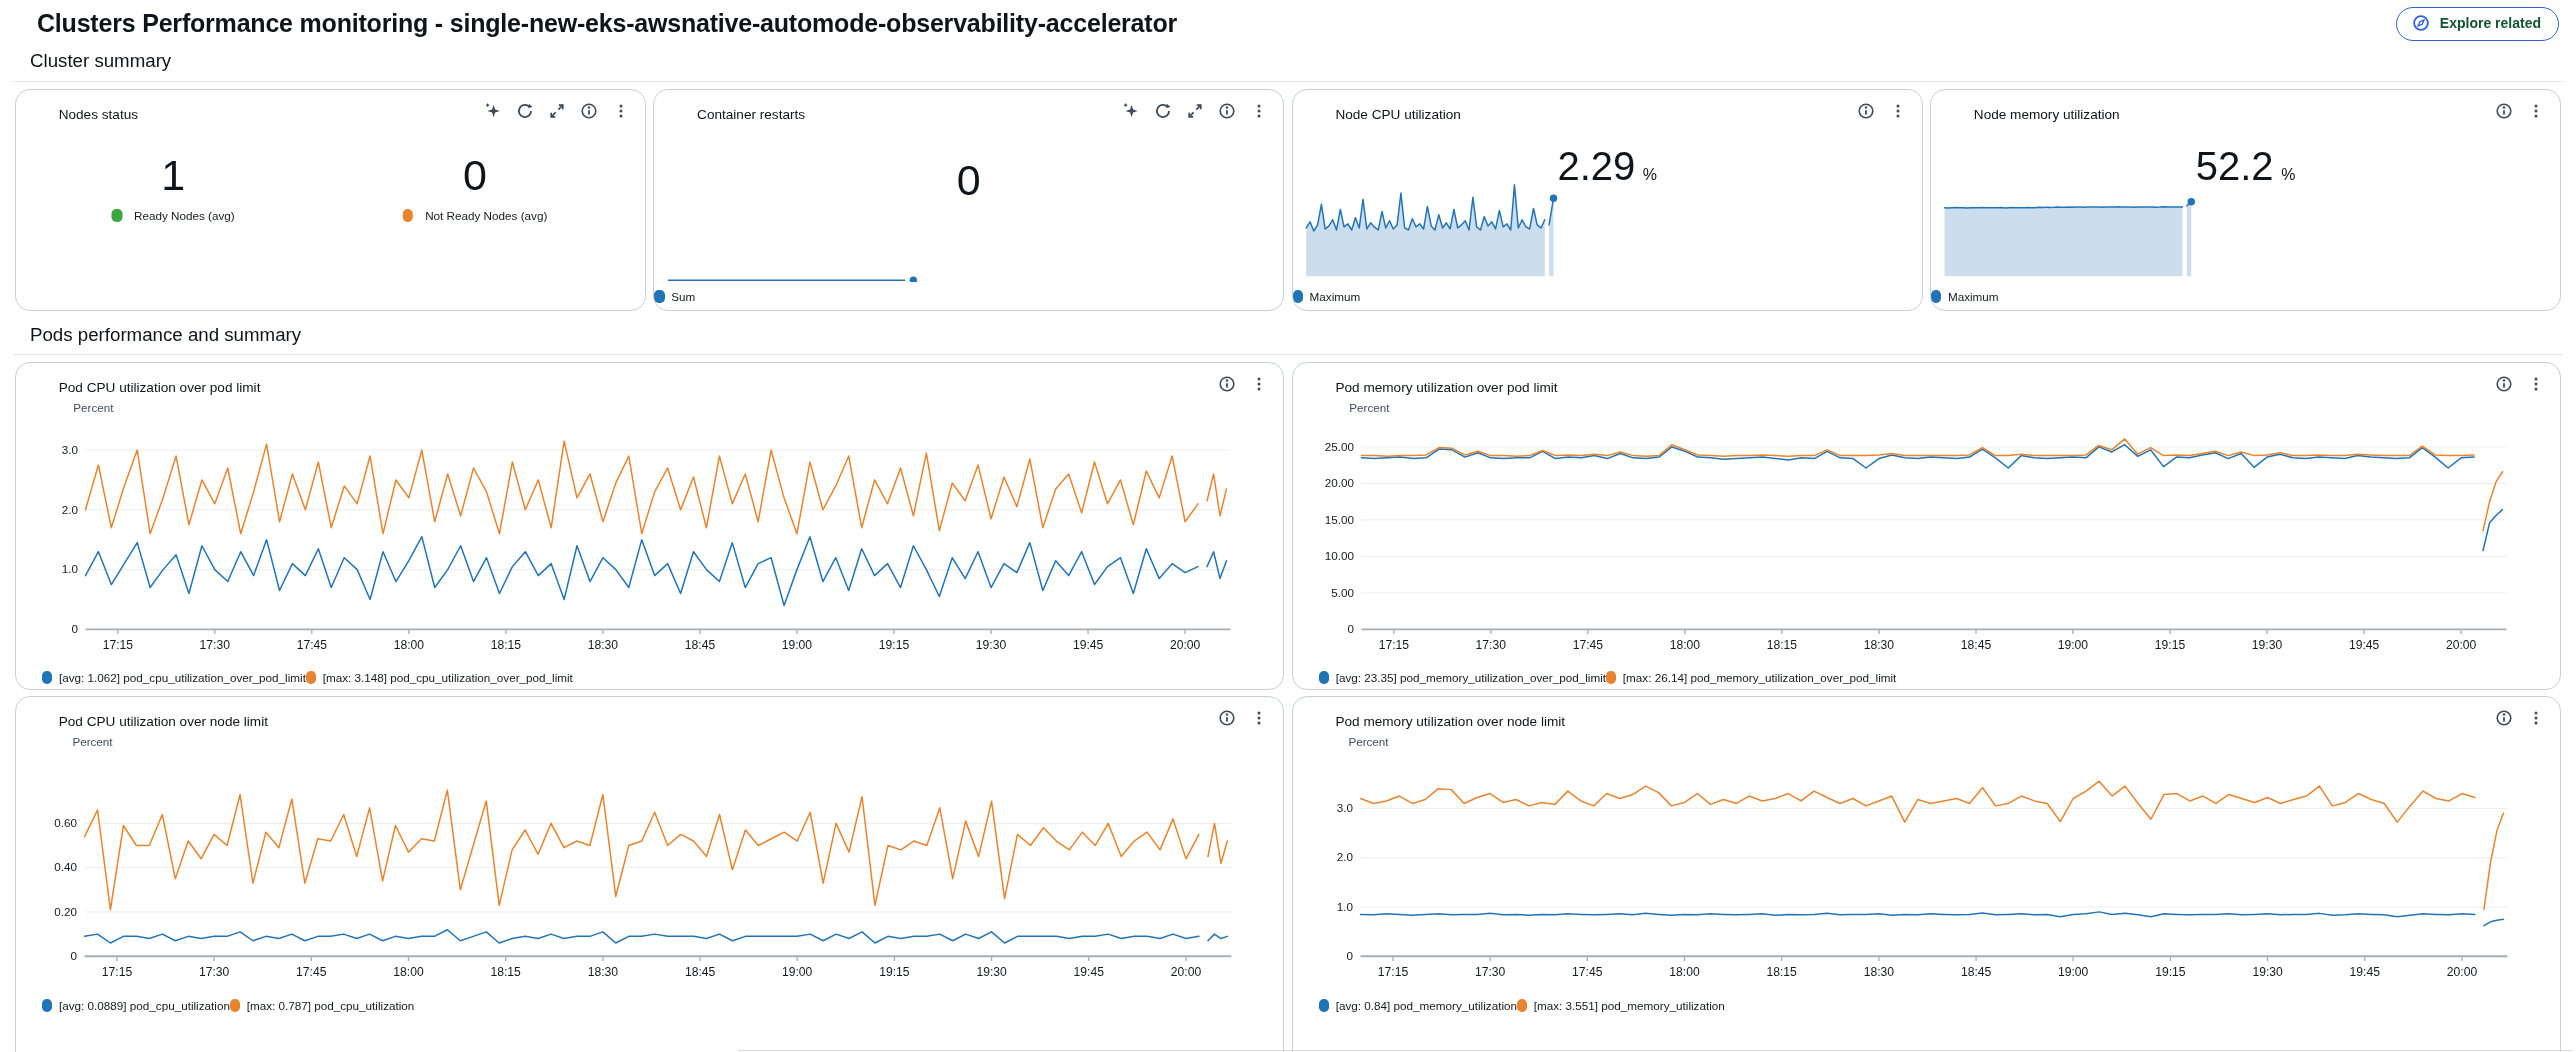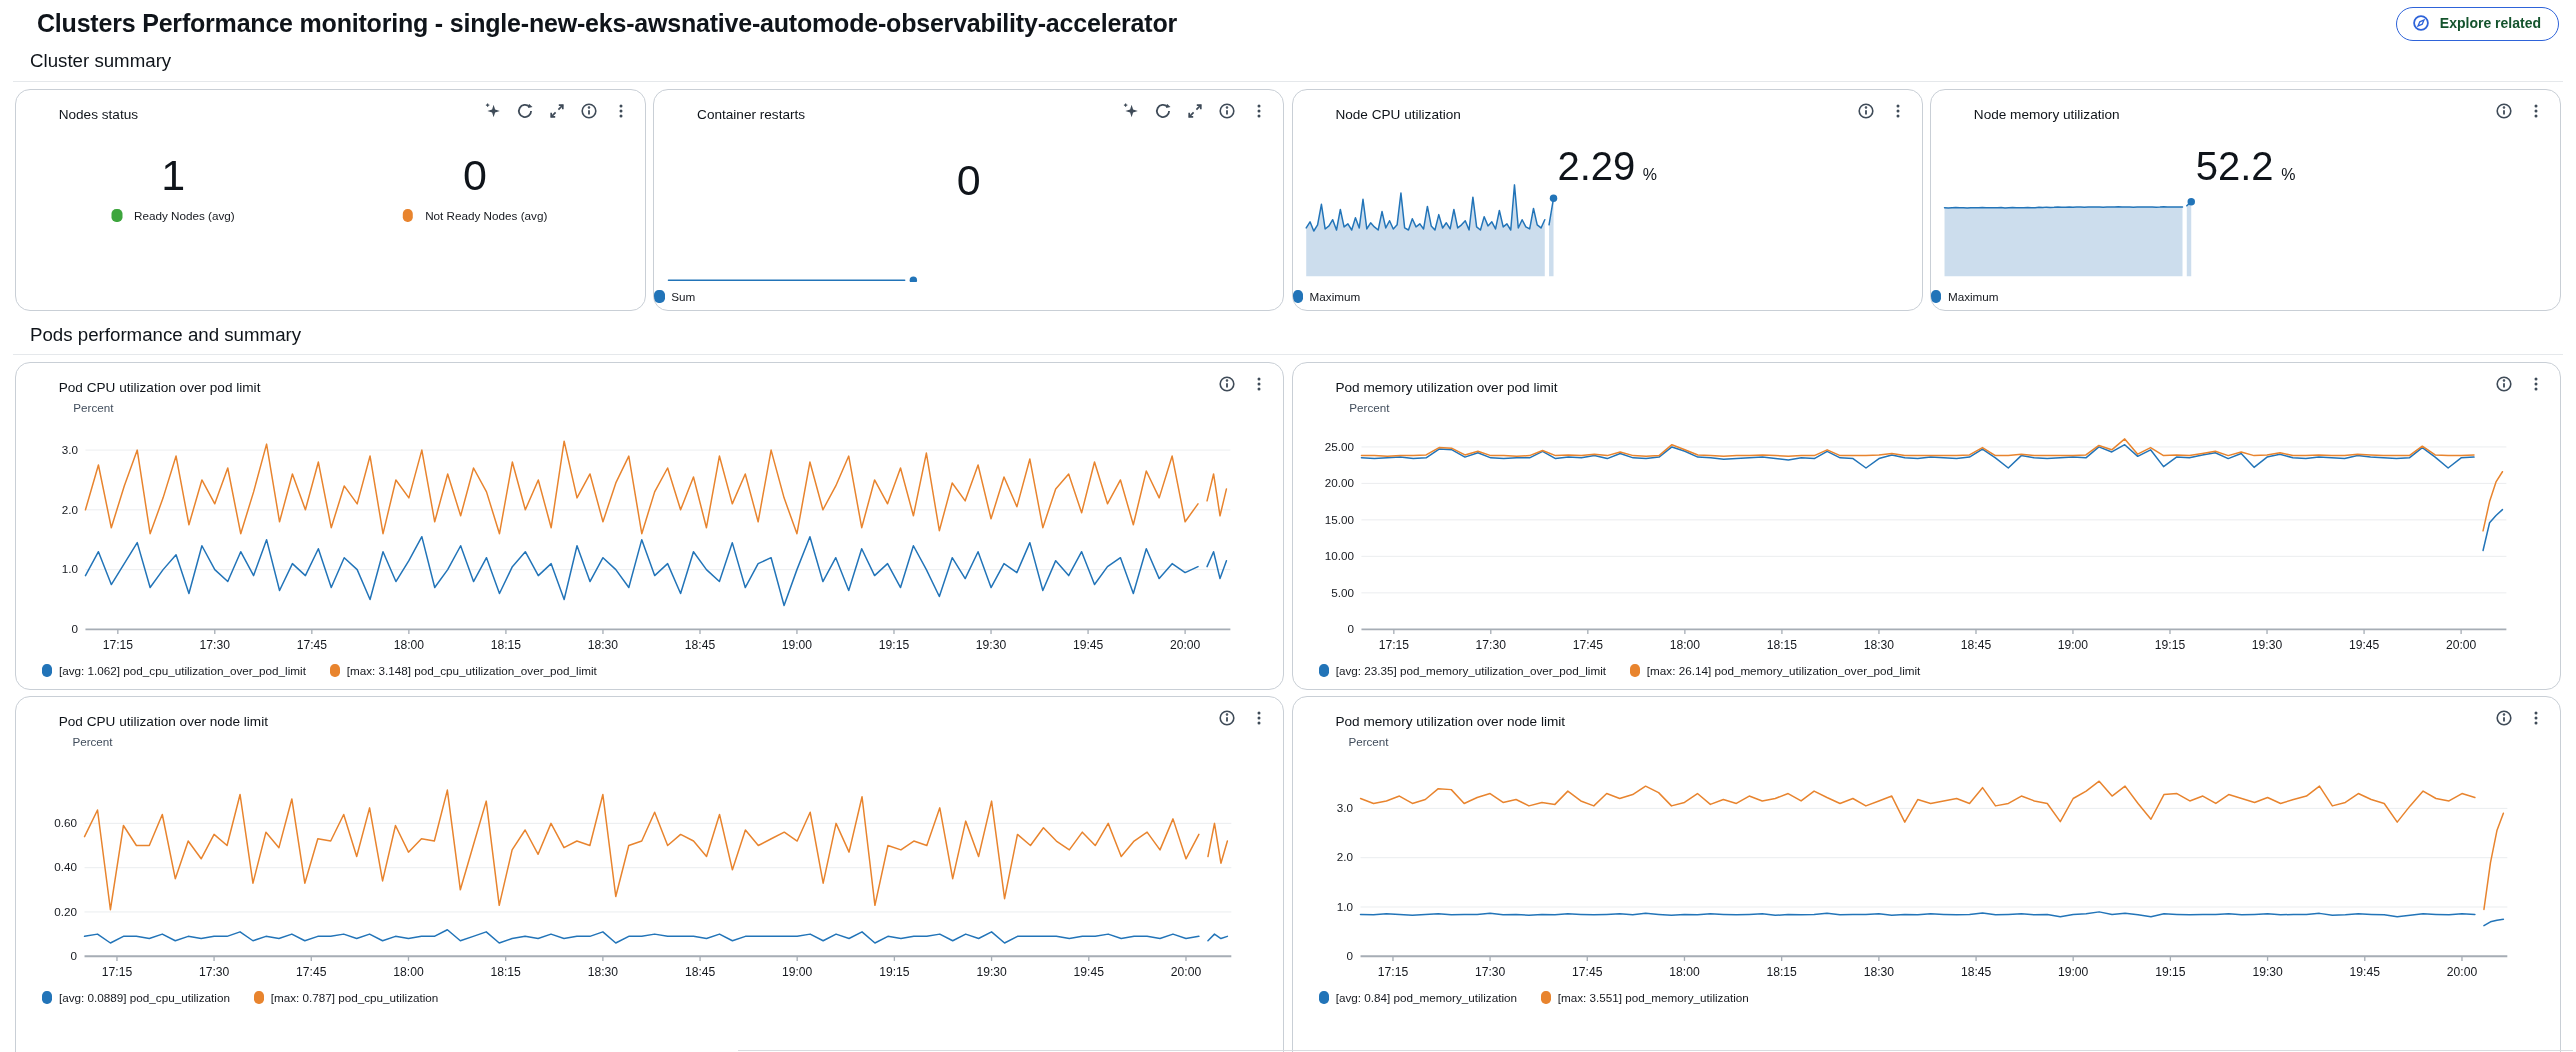--- a/index.html
+++ b/index.html
@@ -27,21 +27,21 @@
   .num-row{position:absolute;top:67px;left:0;right:0;display:flex;justify-content:center;align-items:baseline;gap:7.5px;}
   .num-row .big-num{font-size:40px;}
   .unit{font-size:16px;font-weight:500;}
   .mini-legend{position:absolute;left:0;right:0;bottom:7.5px;display:flex;}
   .legend-item{display:inline-flex;align-items:center;gap:6.5px;font-size:11.7px;color:#16191f;}
   .marker{width:10.3px;height:13px;border-radius:4.7px;display:inline-block;flex:none;}
   .col-legend{margin-top:9.3px;gap:12px;}
   .mini-svg{position:absolute;left:0;right:0;bottom:32px;display:block;}
   
   .pod-chart{display:block;width:100%;margin-top:1.9px;}
-  .chart-legend{display:flex;gap:24px;align-items:flex-start;padding-left:7.5px;margin-top:1.9px;height:20.6px;}
+  .chart-legend{display:flex;align-items:flex-end;padding-left:7.5px;margin-top:1.9px;height:20.6px;}
   .grid{stroke:#e9ecee;stroke-width:1;}
   .base{stroke:#a6adb5;stroke-width:2;}
   .tick{stroke:#a6adb5;stroke-width:1.4;}
   .ytick{fill:#16191f;font-size:12.5px;text-anchor:end;}
   .xtick{fill:#16191f;font-size:13px;text-anchor:middle;}
   .axname{fill:#414d5c;font-size:12.5px;}
   .sline{fill:none;stroke-width:1.6;stroke-linejoin:round;stroke-linecap:round;}
   .next-row-hint{position:absolute;left:738px;right:2.8px;bottom:0.9px;border-top:0.9px solid #d8dce0;}
 </style>
 </head>

